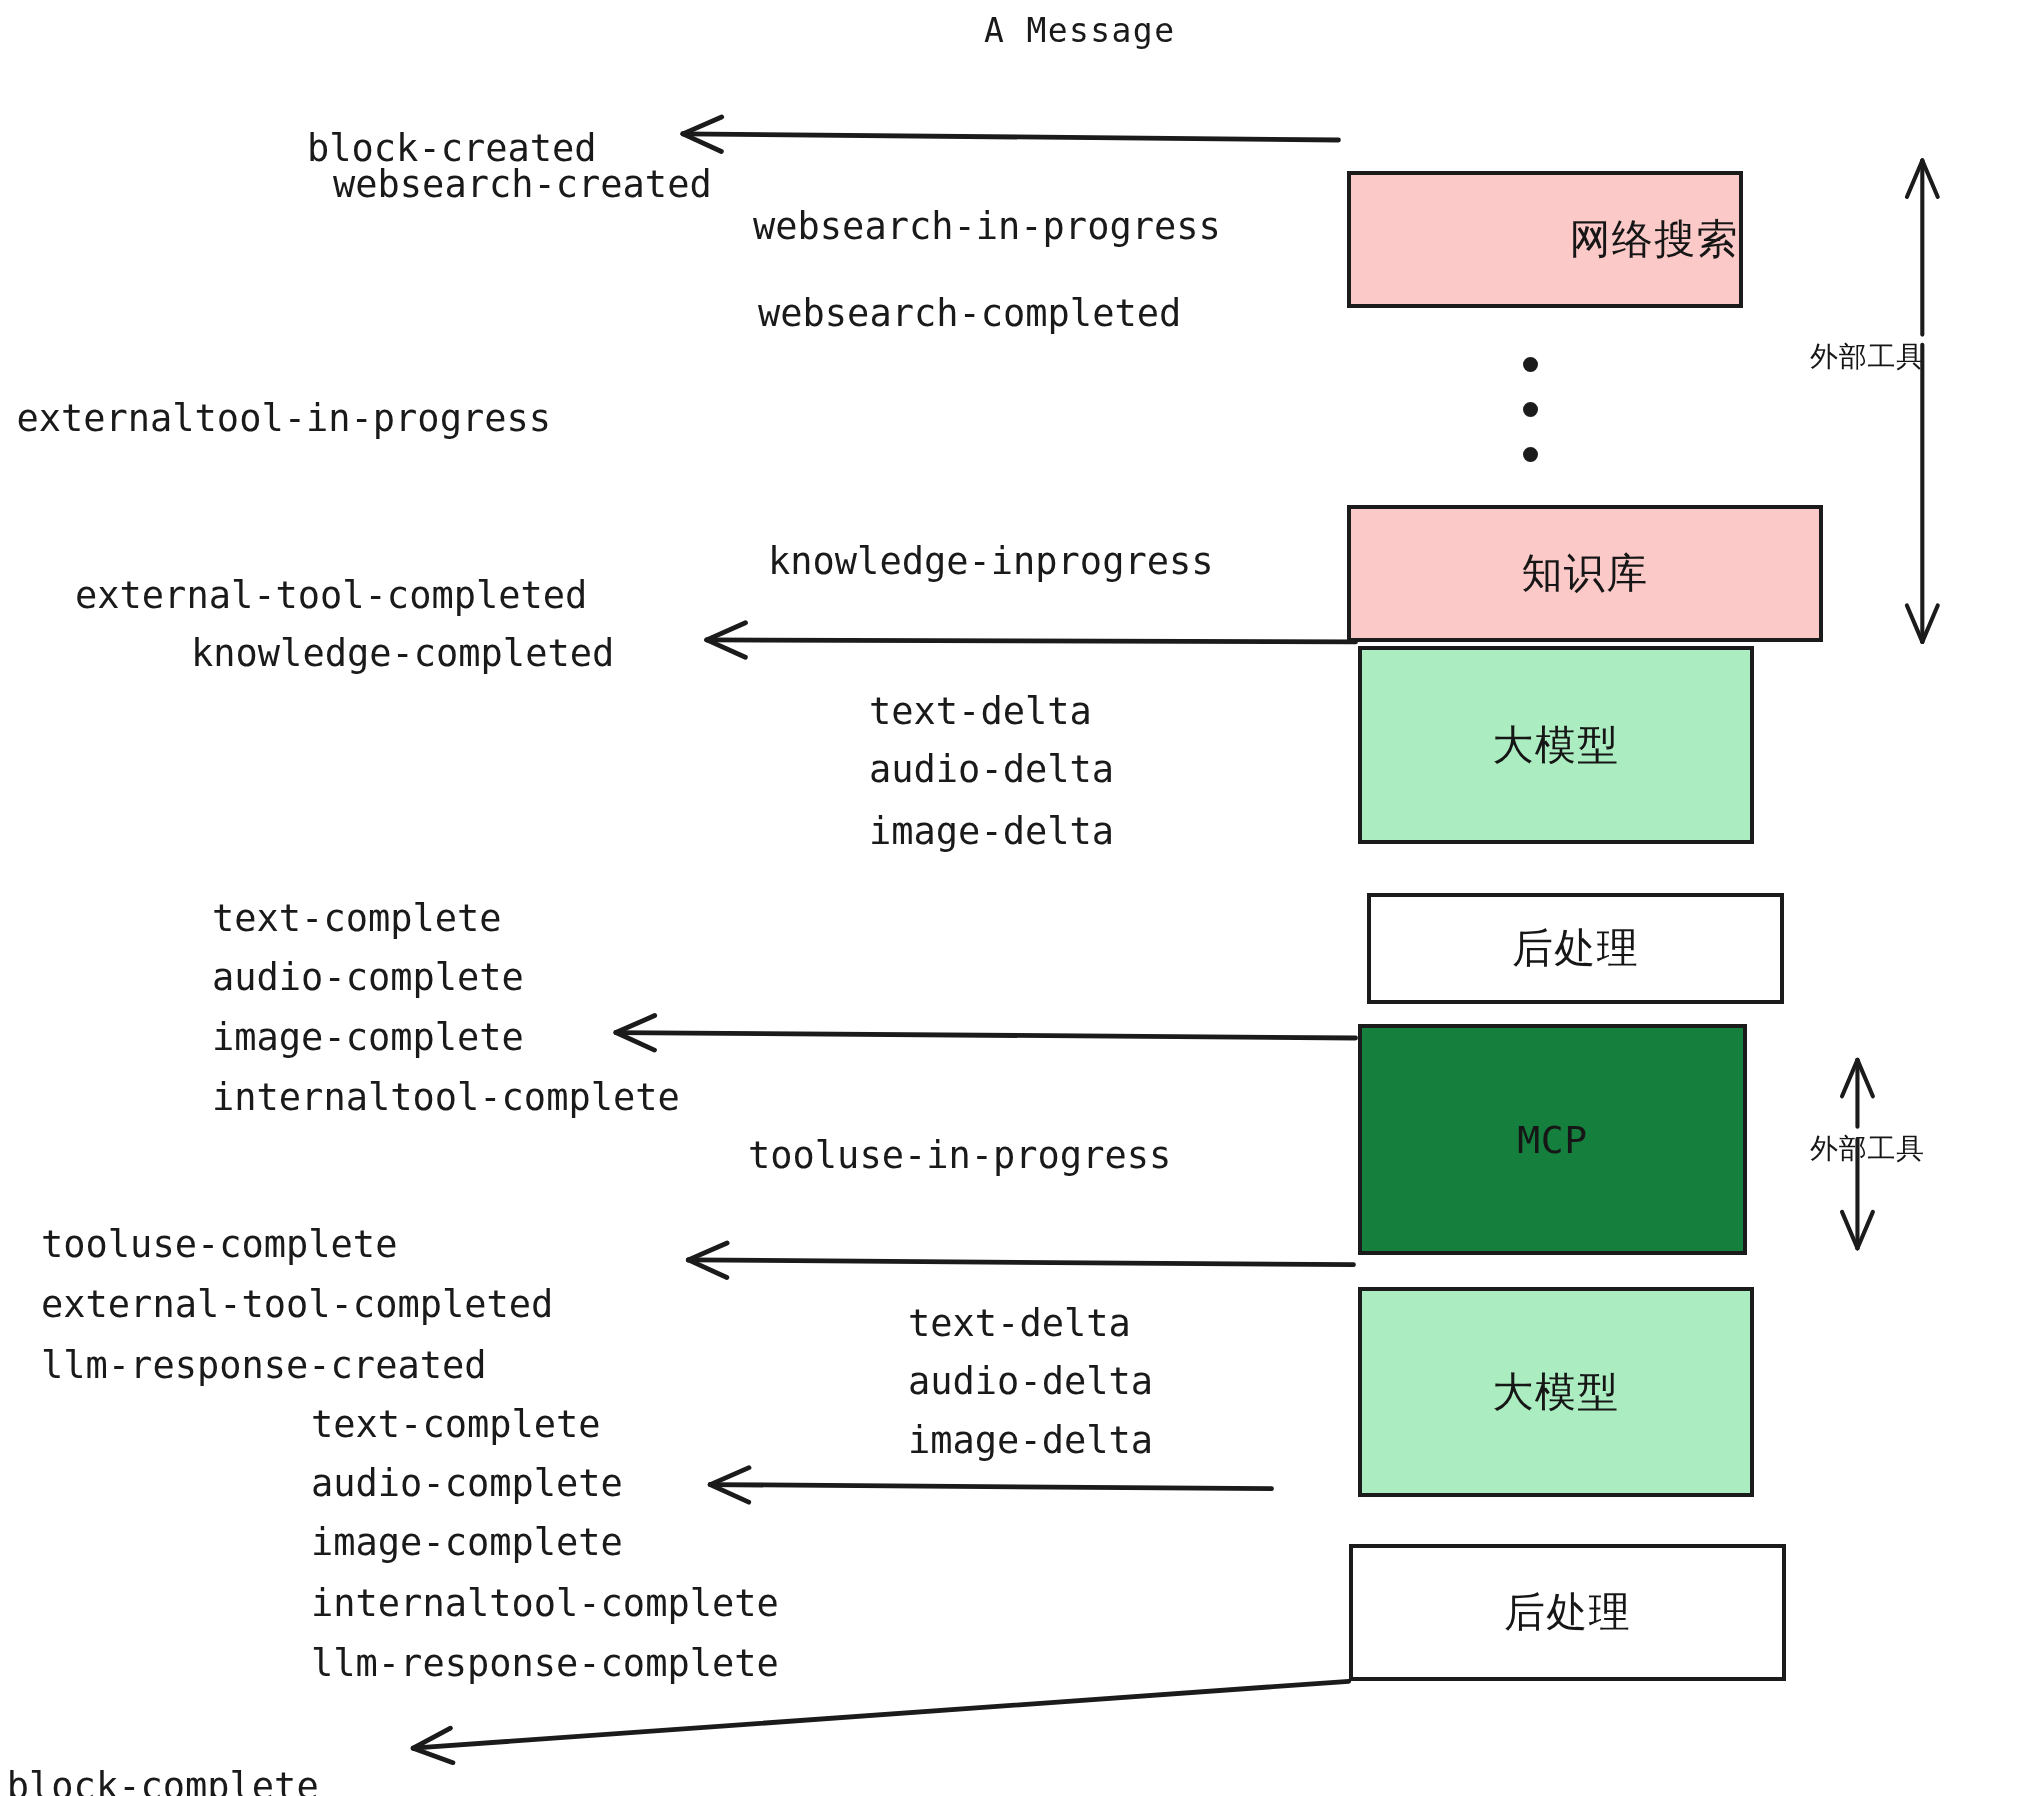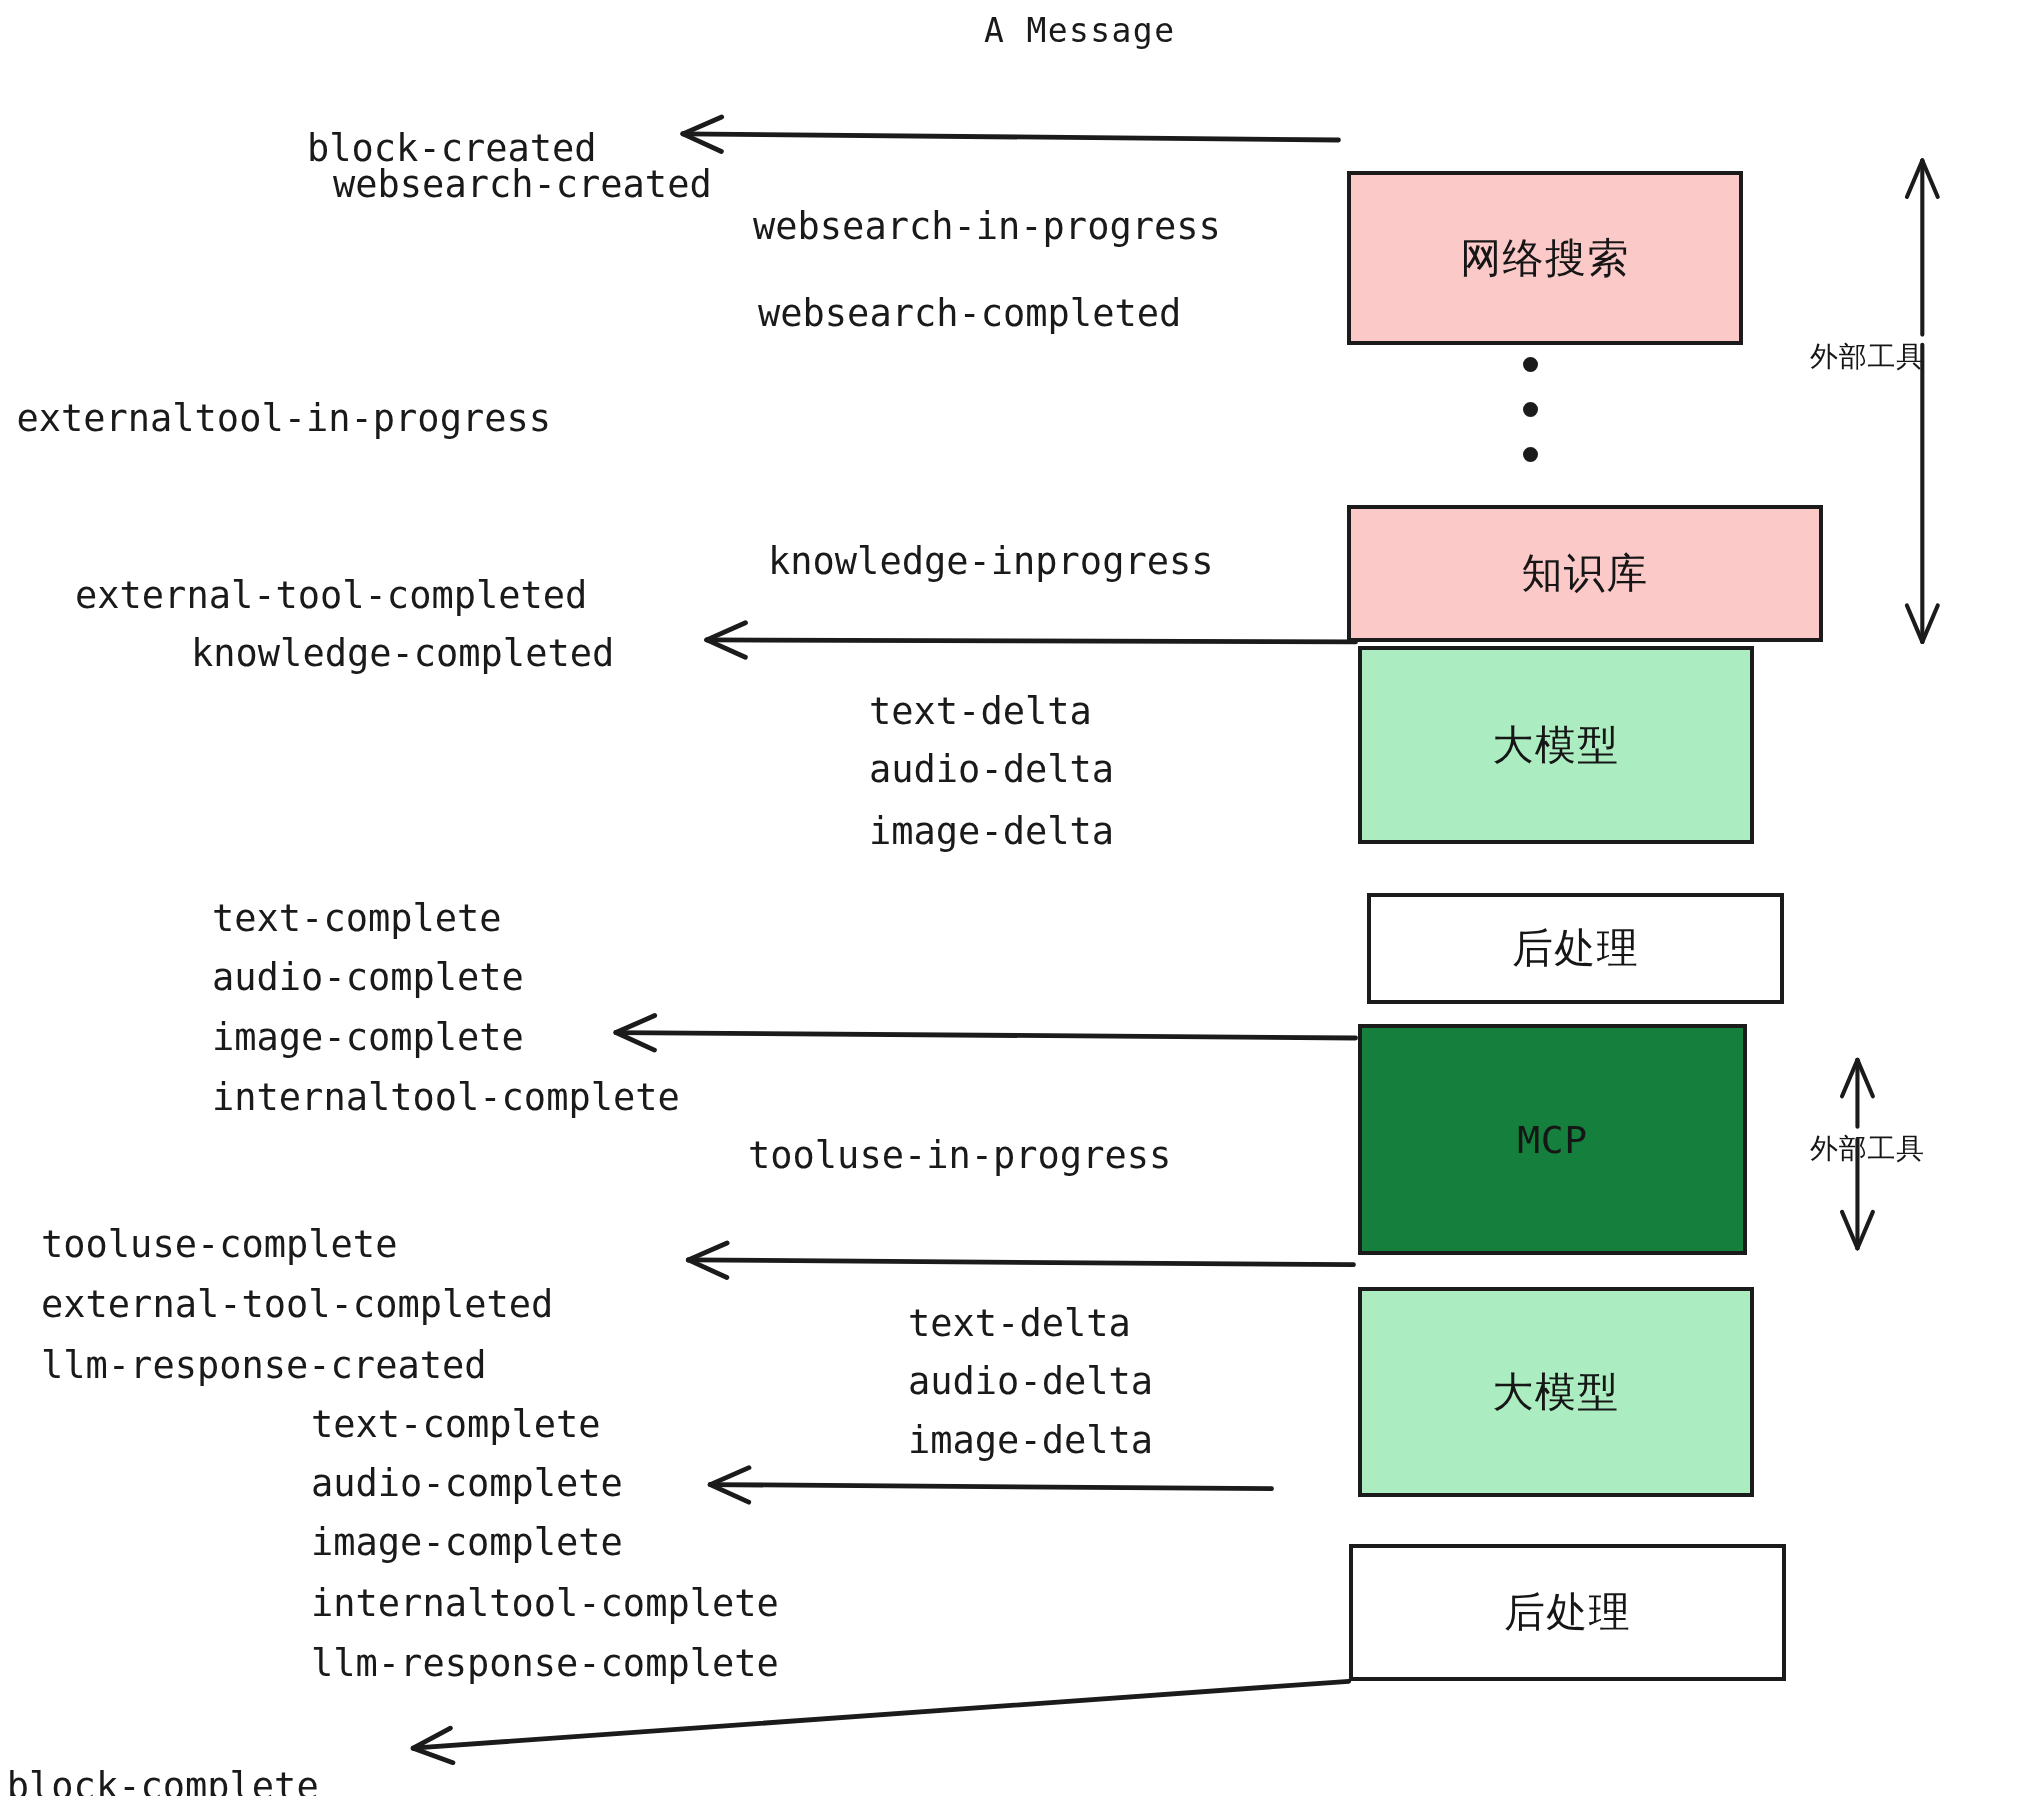--- a/index.html
+++ b/index.html
@@ -72,21 +72,21 @@
   }
 </style>
 </head>
 <body>
 
 <div id="stage">
 
   <div class="lbl title" id="diagram-title" style="left:984px; top:13.7px;">A Message</div>
 
   <div id="boxes-layer">
-      <div class="box" style="left: 1347px; top: 171px; width: 396px; height: 174px; background: rgb(251, 201, 200);">
+      <div class="box" style="left: 1347px; top: 171px; width: 396px; height: 137px; background: rgb(251, 201, 200); justify-content: flex-end;">
         <span>网络搜索</span>
       </div>
       <div class="box" style="left: 1347px; top: 505px; width: 476px; height: 137px; background: rgb(251, 201, 200);">
         <span>知识库</span>
       </div>
       <div class="box" style="left: 1358px; top: 646px; width: 396px; height: 198px; background: rgb(171, 237, 192);">
         <span>大模型</span>
       </div>
       <div class="box" style="left: 1367px; top: 893px; width: 417px; height: 111px; background: rgb(255, 255, 255);">
         <span>后处理</span>

